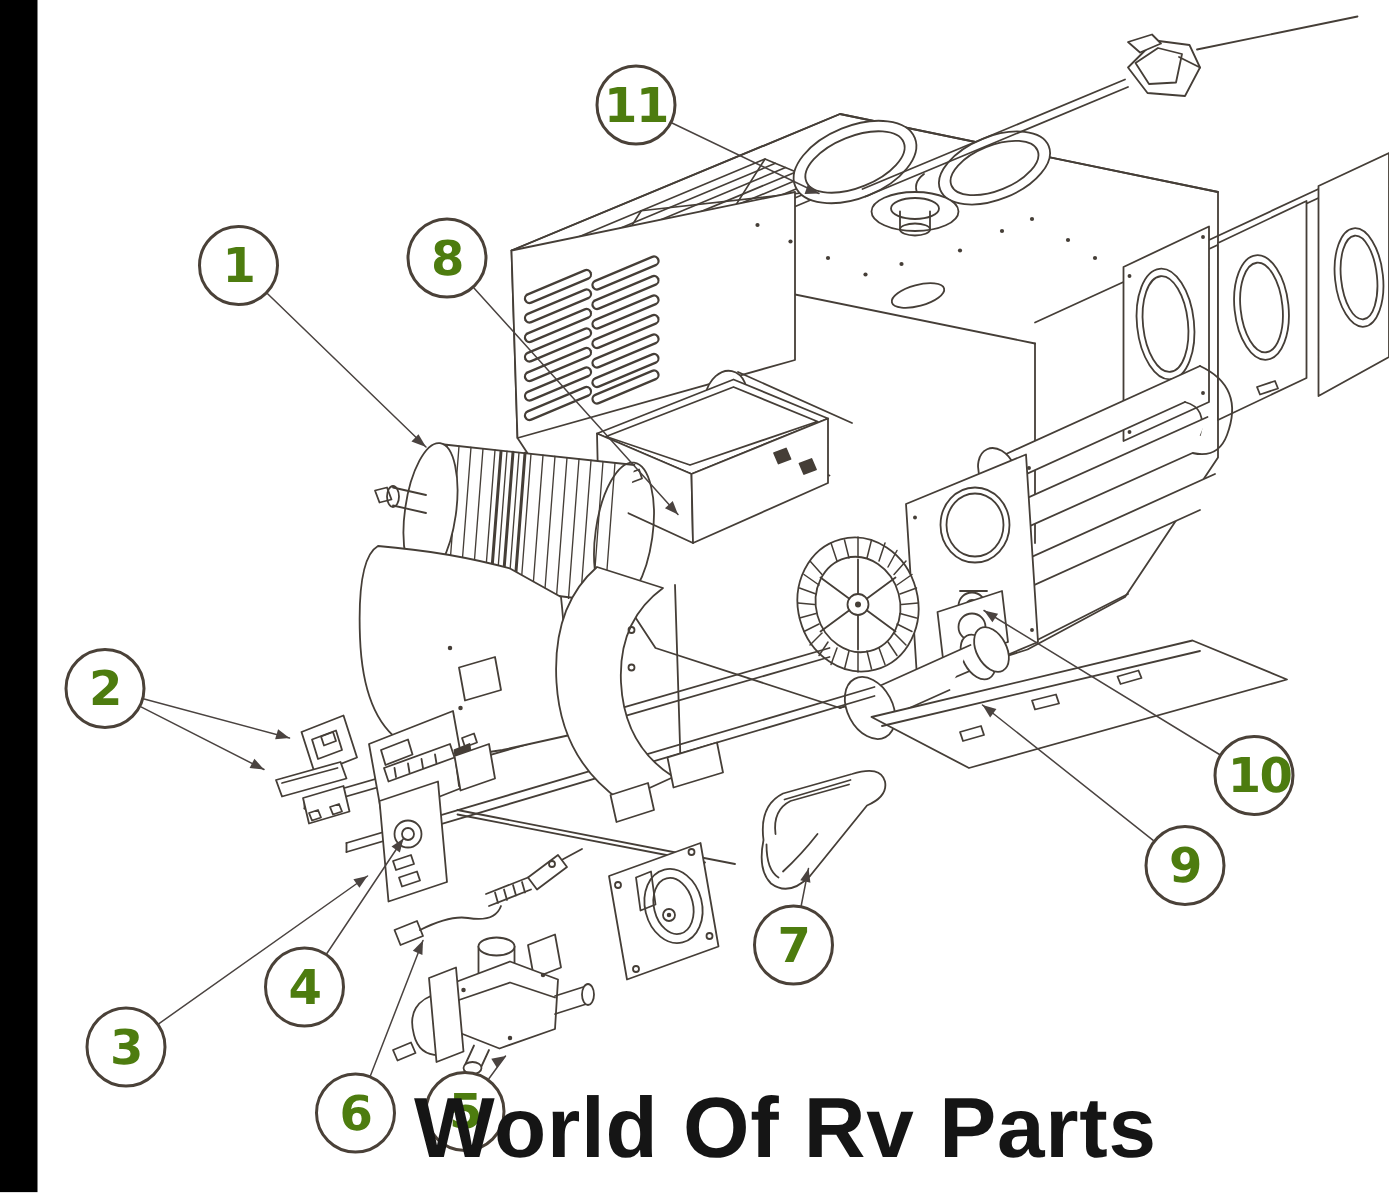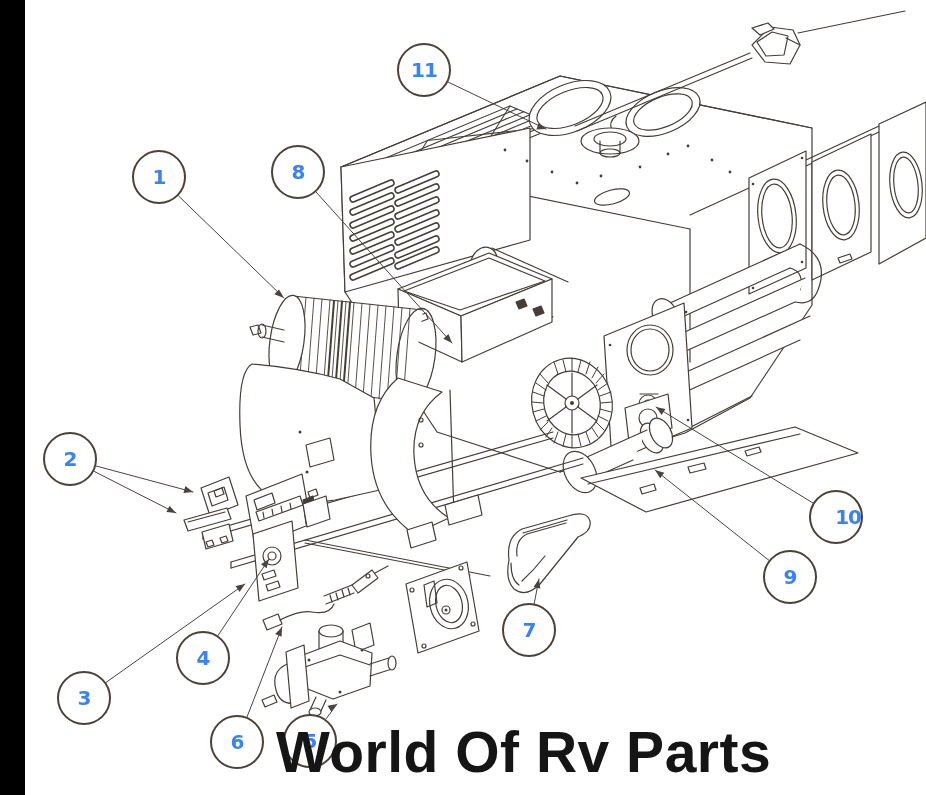--- a/index.html
+++ b/index.html
@@ -8,21 +8,21 @@
     overflow:hidden; font-family:"Liberation Sans", sans-serif;
   }
   .leftbar { position:absolute; left:0; top:0; width:25px; height:795px; background:#000; }
   .art { position:absolute; left:0; top:0; }
   .callout {
     position:absolute; width:54px; height:54px; box-sizing:border-box;
     border:2.5px solid #4a4138; border-radius:50%; background:#fff;
     display:flex; align-items:center; justify-content:center;
   }
   .callout span {
-    color:#3b82f6; font-weight:bold; font-size:20px; letter-spacing:-1px;
+    color:#4d7c0f; font-weight:bold; font-size:32px; letter-spacing:-1px;
     font-family:"DejaVu Sans", sans-serif; line-height:1;
   }
   .brand {
     position:absolute; left:276px; top:724px; font-size:57px; font-weight:bold;
     color:#151515; white-space:nowrap; line-height:1;
     font-family:"Liberation Sans", sans-serif; letter-spacing:0.5px;
   }
 </style>
 </head>
 <body>

